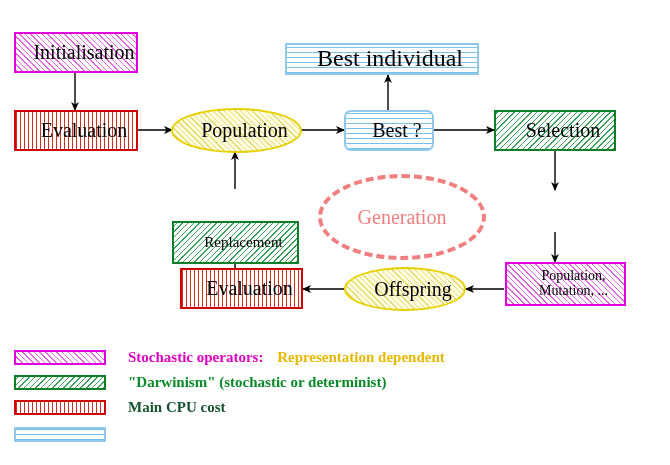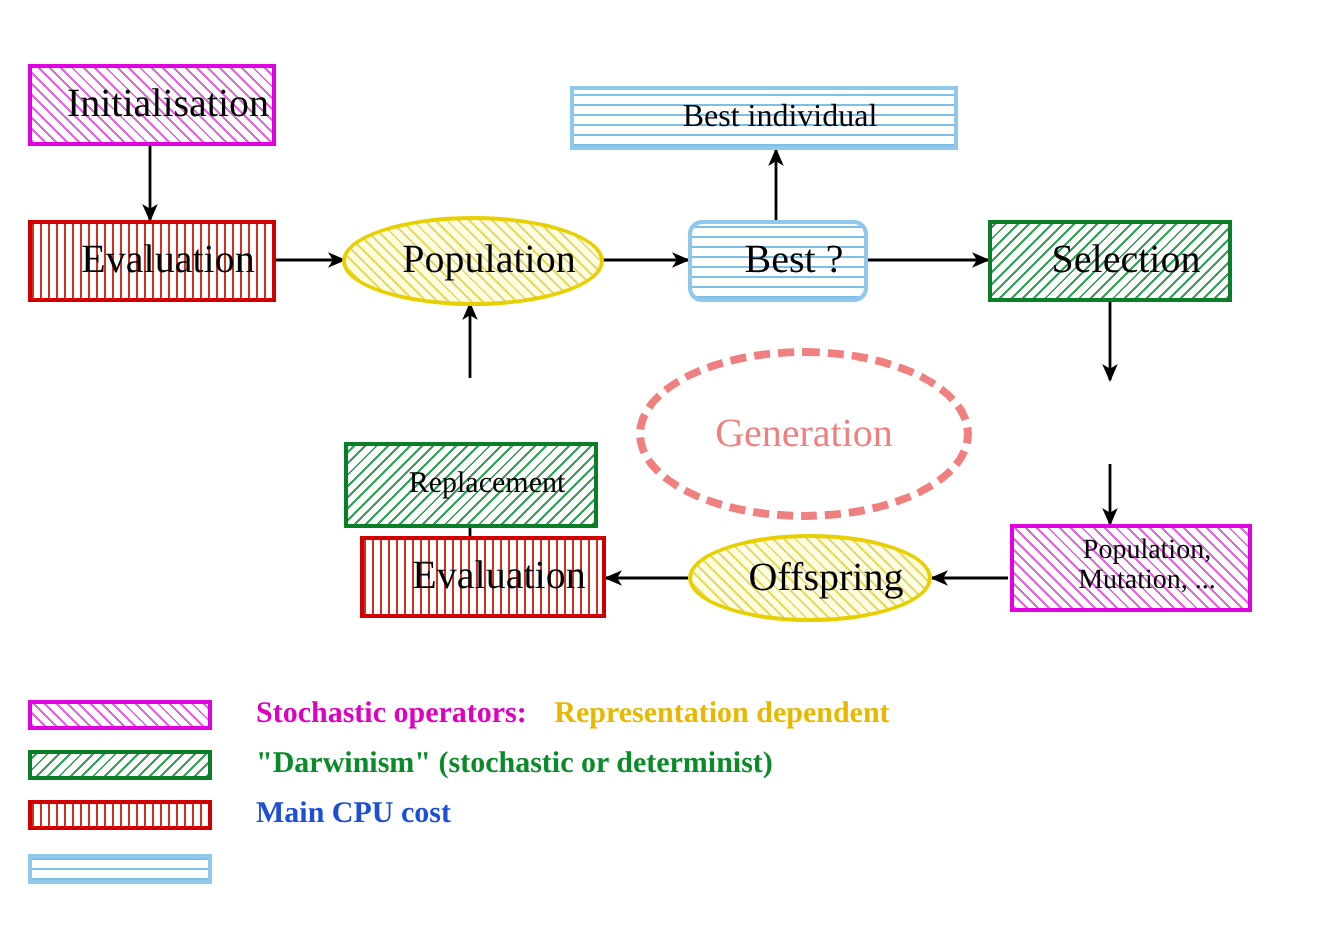--- a/index.html
+++ b/index.html
@@ -69,21 +69,21 @@
   }
 
   
   #legend{position:absolute;left:0;top:342px;width:670px;z-index:5;}
   .leg-row{position:absolute;left:14px;height:18px;display:flex;align-items:center;}
   .swatch{width:92px;height:15px;box-sizing:border-box;flex:0 0 auto;}
   .leg-txt{margin-left:22px;white-space:nowrap;font-size:15px;font-weight:bold;}
   .c-magenta{color:#e000c0;}
   .c-gold{color:#e8b800;}
   .c-green{color:#0a8a28;}
-  .c-red{color:#1d4ed8;}
+  .c-red{color:#14532d;}
   .c-lblue{color:#9fd0ee;}
 </style>
 </head>
 <body>
 
 <div id="canvas">
 
   <svg id="wires" viewBox="0 0 670 465">
     <defs>
       <marker id="ah" markerWidth="9" markerHeight="9" refX="8" refY="4.5" orient="auto" markerUnits="userSpaceOnUse">
@@ -130,21 +130,21 @@
 
   <div class="node fill-yellow ellipse" style="left:171px;top:108px;width:131px;height:45px;">
     <span class="lbl" style="font-size:20px;">Population</span>
   </div>
 
   <div class="node fill-blue rounded" style="left:344px;top:110px;width:90px;height:41px;">
     <span class="lbl" style="font-size:20px;">Best ?</span>
   </div>
 
   <div class="node fill-blue" style="left:285px;top:43px;width:194px;height:32px;">
-    <span class="lbl" style="font-size:16px;">Best individual</span>
+    <span class="lbl" style="font-size:24px;">Best individual</span>
   </div>
 
   <div class="node fill-green" style="left:494px;top:110px;width:122px;height:41px;">
     <span class="lbl" style="font-size:20px;">Selection</span>
   </div>
 
 
   <div class="node fill-magenta" style="left:505px;top:262px;width:121px;height:44px;flex-direction:column;">
     <span class="lbl" style="font-size:14px;">Population,</span>
     <span class="lbl" style="font-size:14px;">Mutation, ...</span>

